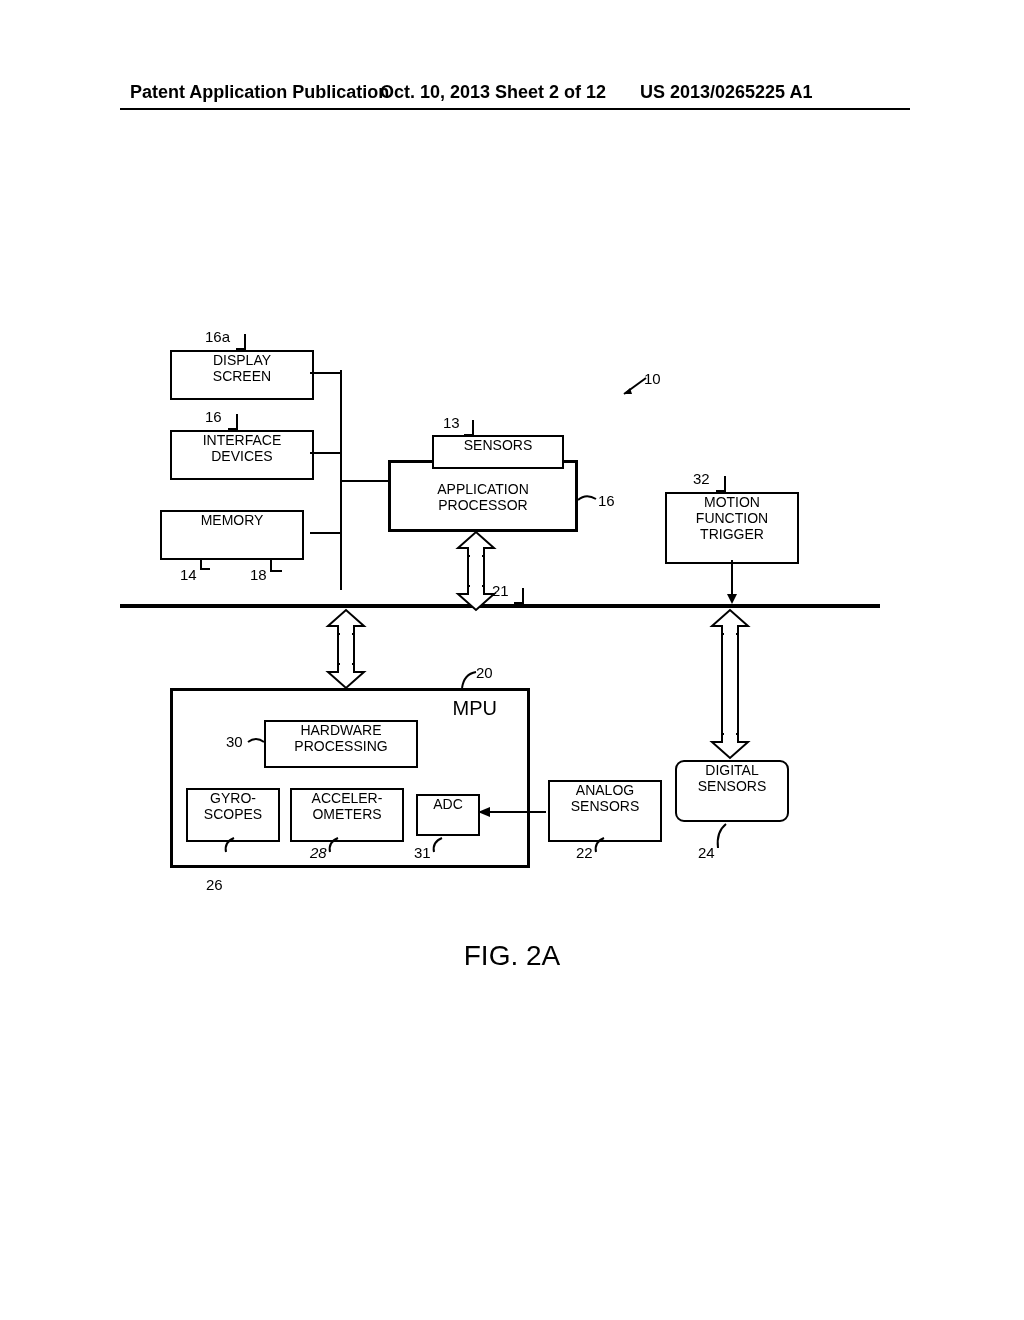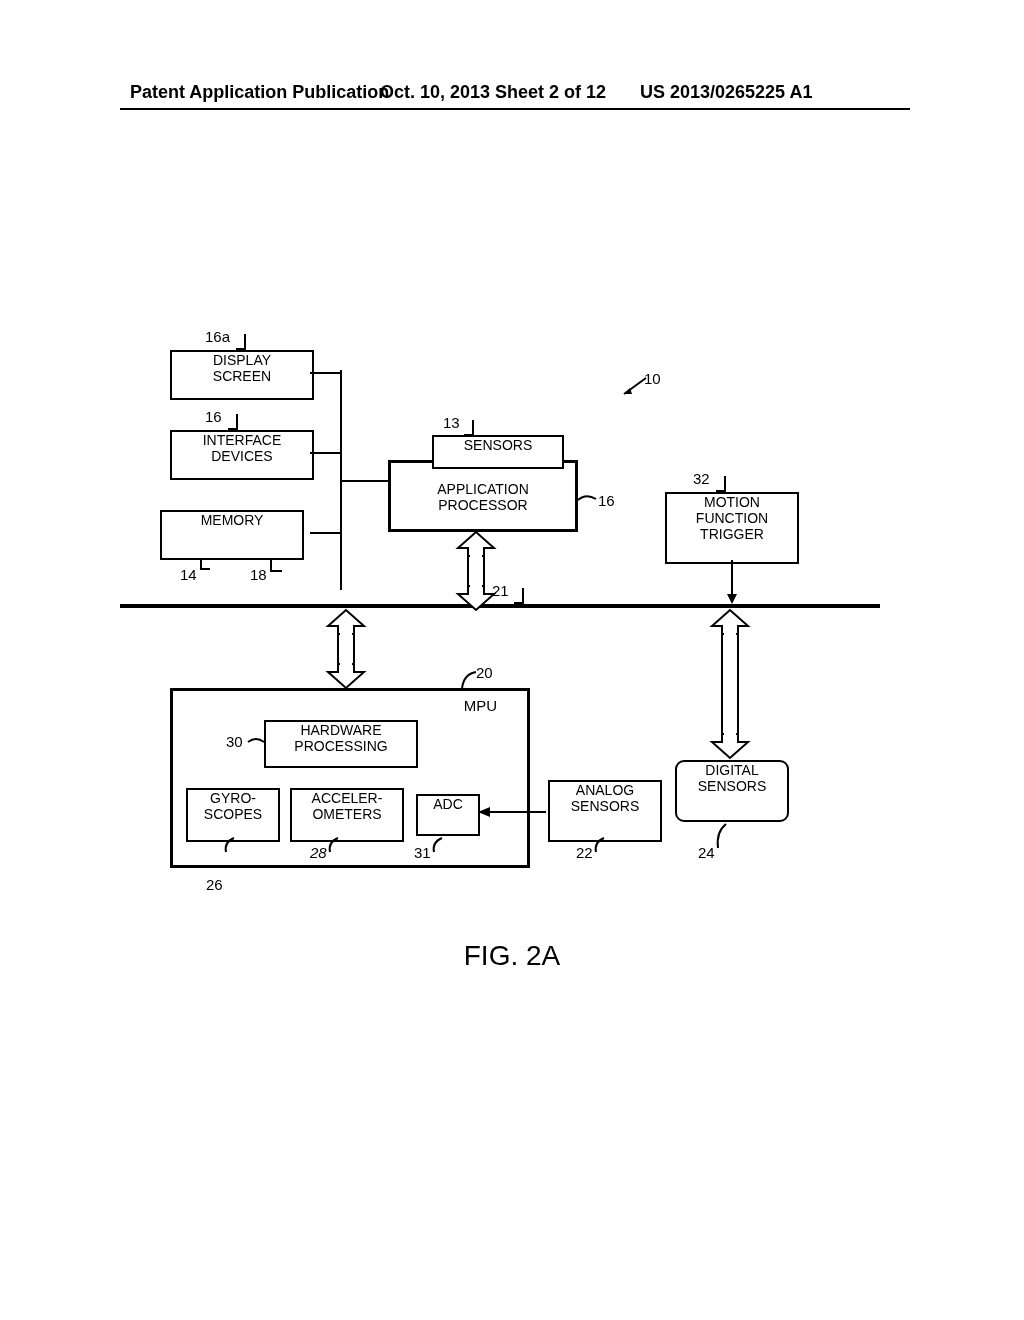--- a/index.html
+++ b/index.html
@@ -174,21 +174,21 @@
     </svg>
 
     <svg class="arrow" style="left:582px; top:290px;" width="36" height="150">
       <path d="M10 16 L10 28 L26 28 L26 16 L36 16 L18 0 L0 16 Z" fill="#fff" stroke="#000" stroke-width="2"></path>
       <path d="M10 12 L10 0 L26 0 L26 12 L36 12 L18 28 L0 12 Z" transform="translate(0,120)" fill="#fff" stroke="#000" stroke-width="2"></path>
       <rect x="10" y="24" width="16" height="100" fill="#fff" stroke="#000" stroke-width="2"></rect>
       <rect x="12" y="22" width="12" height="104" fill="#fff"></rect>
     </svg>
 
     <div class="box thick" style="left:40px; top:368px; width:360px; height:180px; justify-content:flex-start; padding-top:6px; box-sizing:border-box;">
-      <span style="align-self:flex-end; margin-right:30px; font-size:15px;">MPU</span>
+      <span style="align-self:flex-end; margin-right:30px; font-size:20px;">MPU</span>
     </div>
     <div class="lbl" style="left:346px; top:344px;">20</div>
     <svg class="arrow" style="left:330px; top:350px;" width="18" height="20">
         <path d="M16 2 Q4 4 2 18" stroke="#000" stroke-width="2" fill="none"></path>
       </svg>
 
     <div class="box" style="left:134px; top:400px; width:150px; height:44px;">
       <span>HARDWARE<br>PROCESSING</span>
     </div>
     <div class="lbl" style="left:96px; top:413px;">30</div>

